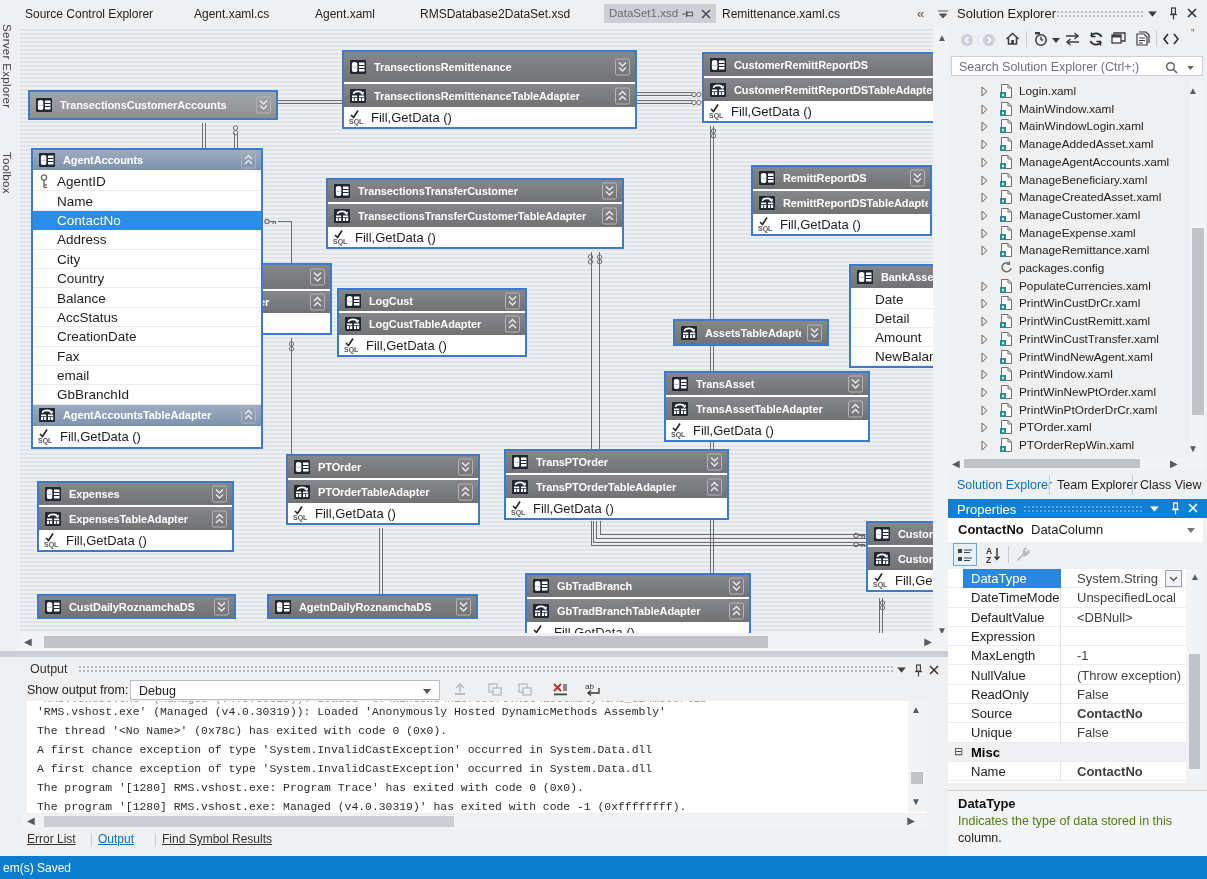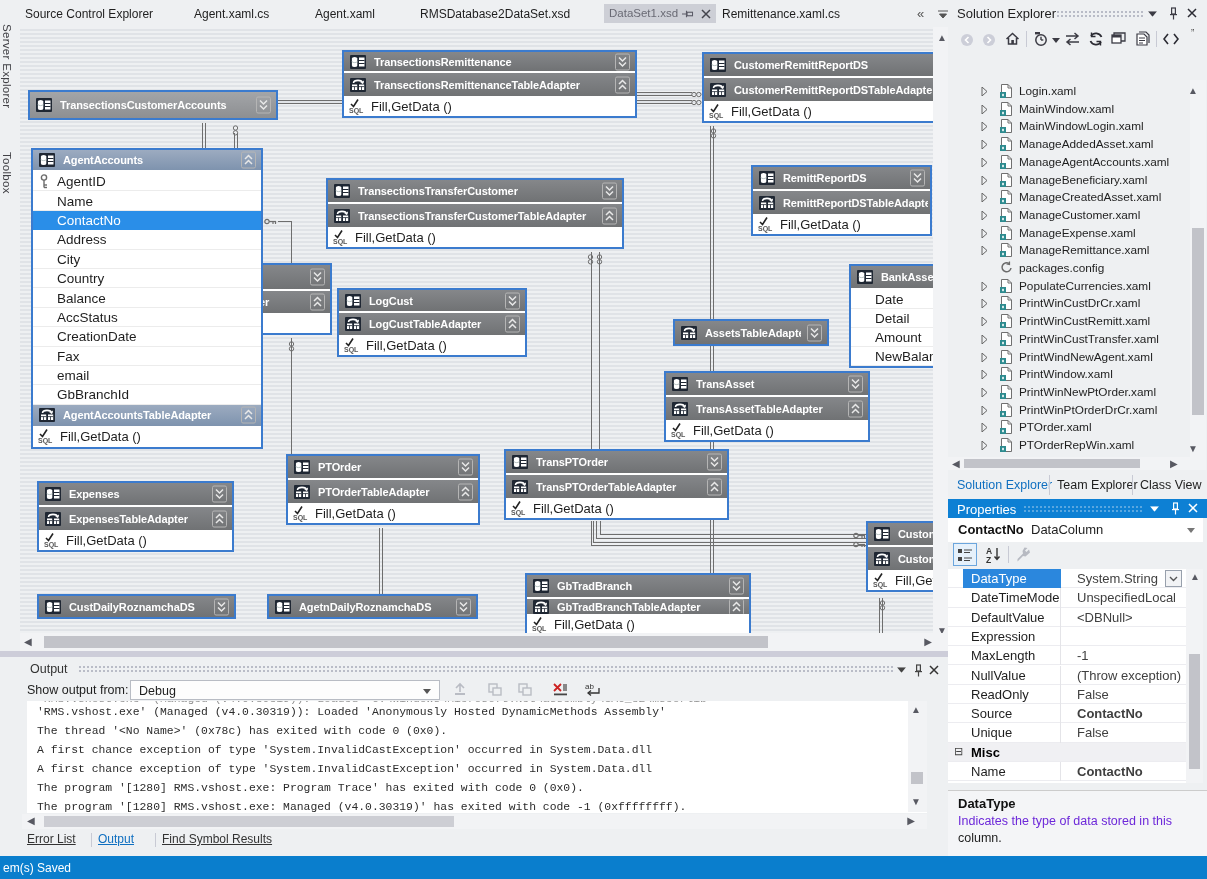--- a/index.html
+++ b/index.html
@@ -88,21 +88,21 @@
 .prow { position:absolute; left:0; width:238px; height:19.3px; border-bottom:1px solid #ececf0; background:#fff; }
 .plab { position:absolute; left:15px; top:0; width:98px; height:19.3px; line-height:19px; padding-left:8px; font-size:13px; color:#1e1e1e; border-right:1px solid #e4e4e8; }
 .plab.selp { background:#2b87dd; color:#fff; border-right-color:#2b87dd; }
 .pval { position:absolute; left:129px; top:0; height:19.3px; line-height:19px; font-size:13px; color:#404040; white-space:nowrap; }
 .pcombo { position:absolute; right:4px; top:1px; width:17px; height:17px; border:1px solid #98a0ac; background:#f2f3f5; display:flex; align-items:center; justify-content:center; }
 .prow.cat { background:#f0f0f3; }
 .prow.cat b { position:absolute; left:23px; top:2px; font-size:13px; }
 .prow.cat .minus { position:absolute; left:6px; top:2px; font-size:11px; color:#444; }
 #pdesc { position:absolute; left:0; top:790px; width:259px; height:66px; background:#f4f5f7; border-top:1px solid #ccc; }
 #pdesc b { position:absolute; left:10px; top:5px; font-size:13px; color:#111; }
-#pdesc .d1 { position:absolute; left:10px; top:23px; font-size:12.5px; color:#6d28d9; }
+#pdesc .d1 { position:absolute; left:10px; top:23px; font-size:12.5px; color:#4d7c0f; }
 #pdesc .d2 { position:absolute; left:10px; top:40px; font-size:12.5px; color:#1e1e1e; }
 
 .sb { position:absolute; background:#f2f3f5; }
 .sbthumb { position:absolute; background:#c2c3c9; }
 svg.icn { position:absolute; }
 </style></head>
 <body>
 <div id="page">
 <svg width="0" height="0" style="position:absolute">
       <defs>
@@ -308,21 +308,21 @@
           </svg>
           <span class="htxt">TransectionsCustomerAccounts</span>
           <span class="cbtn">
             <svg width="11" height="13" viewBox="0 0 11 13">
               <use href="#chdn"></use>
             </svg>
           </span>
         </div>
       </div>
       <div class="tbl" style="left:322px;top:23px;width:295px;z-index:2;--hd:linear-gradient(#85878a,#707274)">
-        <div class="th1" style="height:21px">
+        <div class="th1" style="height:32px">
           <svg class="hicon" width="16" height="14" viewBox="0 0 16 14">
             <use href="#tico"></use>
           </svg>
           <span class="htxt">TransectionsRemittenance</span>
           <span class="cbtn">
             <svg width="11" height="13" viewBox="0 0 11 13">
               <use href="#chdn"></use>
             </svg>
           </span>
         </div>
@@ -635,21 +635,21 @@
           <svg class="hicon" width="16" height="14" viewBox="0 0 16 14">
             <use href="#tico"></use>
           </svg>
           <span class="htxt">GbTradBranch</span>
           <span class="cbtn">
             <svg width="11" height="13" viewBox="0 0 11 13">
               <use href="#chdn"></use>
             </svg>
           </span>
         </div>
-        <div class="th2" style="height:15px">
+        <div class="th2" style="height:23px">
           <svg class="hicon" width="16" height="14" viewBox="0 0 16 14">
             <use href="#aico"></use>
           </svg>
           <span class="htxt">GbTradBranchTableAdapter</span>
           <span class="cbtn">
             <svg width="11" height="13" viewBox="0 0 11 13">
               <use href="#chup"></use>
             </svg>
           </span>
         </div>
@@ -890,20 +890,30 @@
           <line x1="5" y1="7" x2="11" y2="7" stroke="#3b3b44"></line>
           <line x1="5" y1="9.5" x2="11" y2="9.5" stroke="#3b3b44"></line>
           <line x1="5" y1="12" x2="9" y2="12" stroke="#3b3b44"></line>
         </svg>
   <div class="vsep" style="left:208px;top:31px;height:16px"></div>
   <svg class="icn" style="left:215px;top:33px" width="16" height="12" viewBox="0 0 16 12">
           <path d="M5 1 L1 6 L5 11 M11 1 L15 6 L11 11" fill="none" stroke="#2b2b33" stroke-width="1.6"></path>
         </svg>
   <span style="position:absolute;left:243px;top:28px;color:#555;font-size:10px">”</span>
  </g>
+ <div id="search">
+        <span>Search Solution Explorer (Ctrl+;)</span>
+  <svg class="icn" style="right:24px;top:4px" width="13" height="13" viewBox="0 0 13 13">
+          <circle cx="5.5" cy="5.5" r="3.8" fill="none" stroke="#5f6069" stroke-width="1.4"></circle>
+          <line x1="8.2" y1="8.2" x2="12" y2="12" stroke="#5f6069" stroke-width="1.6"></line>
+        </svg>
+  <svg class="icn" style="right:8px;top:9px" width="7" height="4" viewBox="0 0 10 6">
+          <use href="#dnarrow" fill="#5f6069"></use>
+        </svg>
+ </div>
  <div id="setree">
         <div class="titem" style="top:0.0px">
           <svg class="tar" width="6" height="9" viewBox="0 0 6 9">
             <path d="M1 0 L6 4.5 L1 9 Z" fill="none" stroke="#646464"></path>
           </svg>
           <svg class="tic" width="13" height="14" viewBox="0 0 13 14">
             <use href="#xamlico"></use>
           </svg>
           <span>Login.xaml</span>
         </div>

